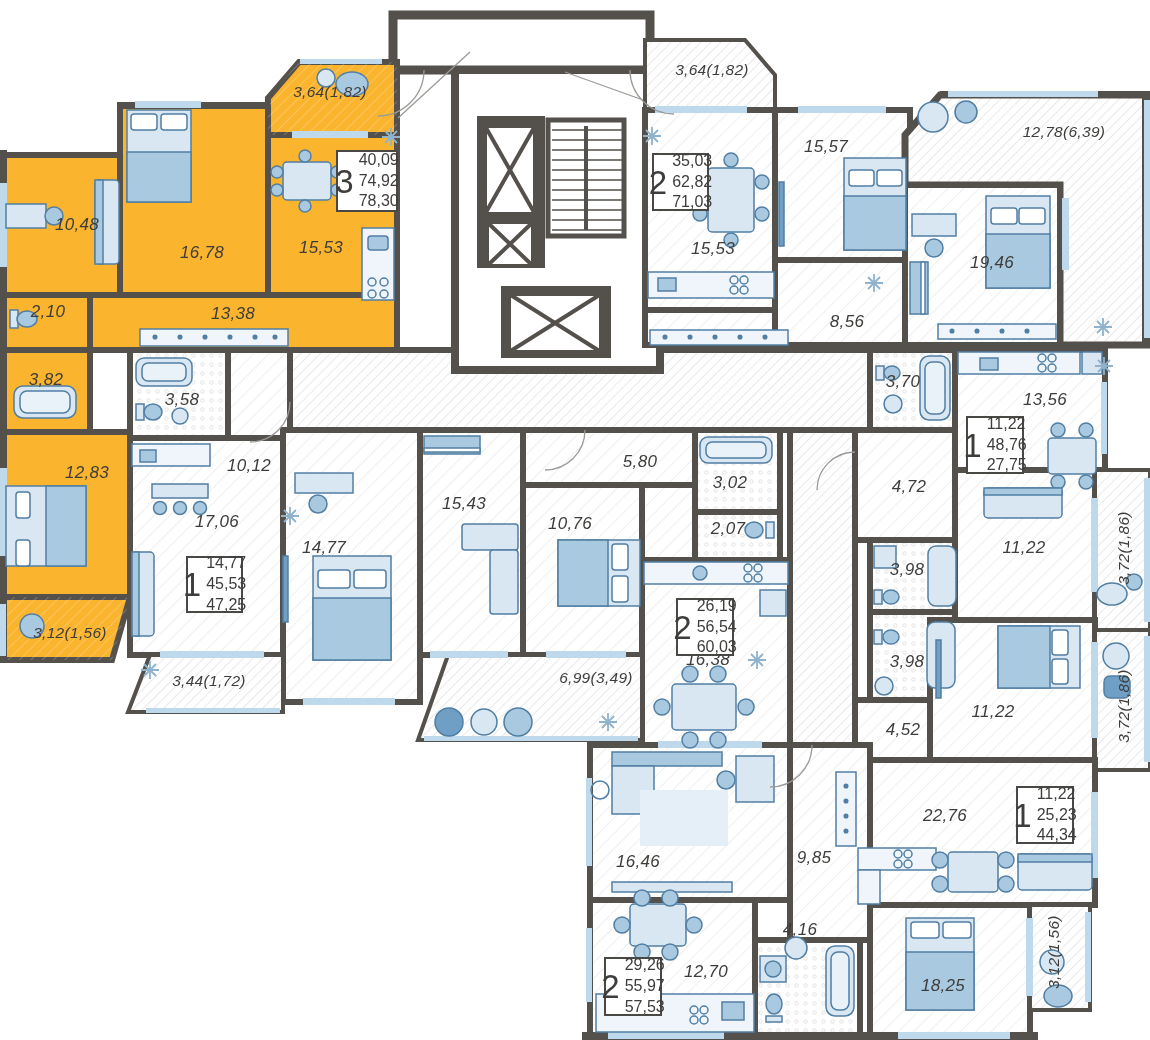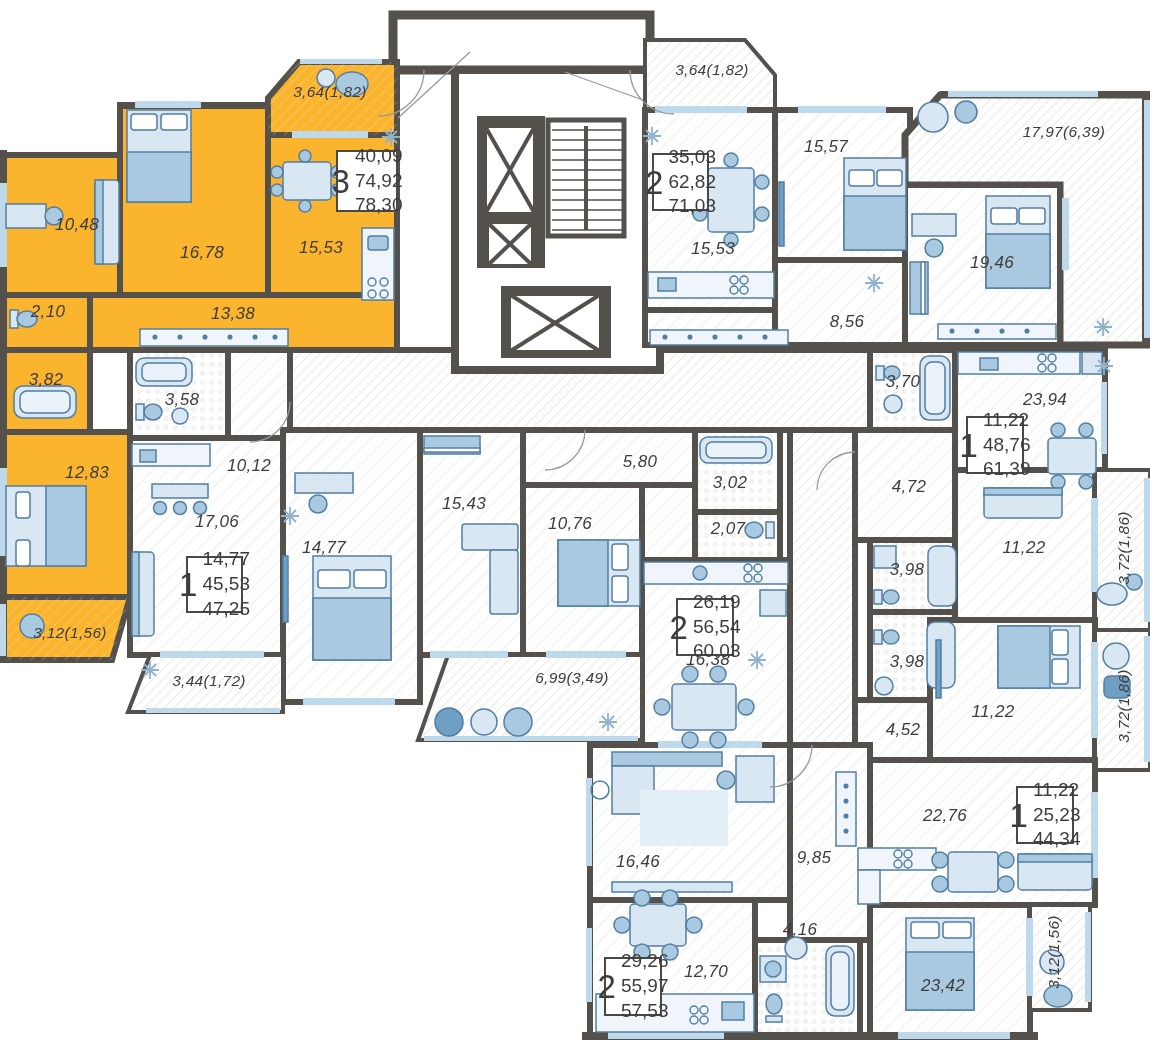--- a/index.html
+++ b/index.html
@@ -6,21 +6,21 @@
   #stage{position:relative;width:1150px;height:1040px;background:#ffffff;overflow:hidden;
          font-family:"Liberation Sans",sans-serif;}
   #stage svg{position:absolute;left:0;top:0;}
   .rl{position:absolute;transform:translate(-50%,-50%);font-style:italic;font-size:17px;
       color:#3E3D3B;letter-spacing:.3px;white-space:nowrap;}
   .rl.sm{font-size:15.5px;}
   .rl.rot{transform:translate(-50%,-50%) rotate(-90deg);}
   .plate{position:absolute;background:#ffffff;border:2px solid #4A4845;box-sizing:border-box;
          display:flex;align-items:center;justify-content:center;gap:5px;padding:2px;}
   .plate .num{font-size:33px;color:#3E3D3B;line-height:1;font-weight:400;}
-  .plate .areas{font-size:19px;color:#3E3D3B;line-height:1.3;text-align:left;}
+  .plate .areas{font-size:16px;color:#3E3D3B;line-height:1.3;text-align:left;}
   .plate .areas span{display:block;}
 </style>
 </head>
 <body>
 
 <div id="stage">
 
 <svg width="1150" height="1040" viewBox="0 0 1150 1040" xmlns="http://www.w3.org/2000/svg">
   <defs>
     <pattern id="hr" width="11" height="11" patternUnits="userSpaceOnUse" patternTransform="rotate(45)">
@@ -534,43 +534,43 @@
 <div class="rl" style="left:249px;top:466px">10,12</div>
 <div class="rl" style="left:217px;top:522px">17,06</div>
 <div class="rl sm" style="left:209px;top:681px">3,44(1,72)</div>
 <div class="rl" style="left:324px;top:548px">14,77</div>
 <div class="rl" style="left:464px;top:504px">15,43</div>
 <div class="rl" style="left:570px;top:524px">10,76</div>
 <div class="rl" style="left:640px;top:462px">5,80</div>
 <div class="rl" style="left:730px;top:483px">3,02</div>
 <div class="rl" style="left:728px;top:529px">2,07</div>
 <div class="rl" style="left:708px;top:660px">16,38</div>
-<div class="rl sm" style="left:572px;top:678px">6,99(3,49)</div>
+<div class="rl sm" style="left:596px;top:678px">6,99(3,49)</div>
 <div class="rl sm" style="left:712px;top:70px">3,64(1,82)</div>
 <div class="rl" style="left:713px;top:249px">15,53</div>
 <div class="rl" style="left:826px;top:147px">15,57</div>
 <div class="rl" style="left:847px;top:322px">8,56</div>
 <div class="rl" style="left:992px;top:263px">19,46</div>
-<div class="rl sm" style="left:1064px;top:132px">17,97(6,39)</div>
+<div class="rl sm" style="left:1064px;top:132px">12,78(6,39)</div>
 <div class="rl" style="left:903px;top:382px">3,70</div>
-<div class="rl" style="left:1045px;top:400px">23,94</div>
+<div class="rl" style="left:1045px;top:400px">13,56</div>
 <div class="rl" style="left:909px;top:487px">4,72</div>
 <div class="rl" style="left:1024px;top:548px">11,22</div>
 <div class="rl sm rot" style="left:1124px;top:548px">3,72(1,86)</div>
 <div class="rl" style="left:907px;top:570px">3,98</div>
 <div class="rl" style="left:907px;top:662px">3,98</div>
 <div class="rl" style="left:993px;top:712px">11,22</div>
 <div class="rl" style="left:903px;top:730px">4,52</div>
 <div class="rl sm rot" style="left:1124px;top:706px">3,72(1,86)</div>
 <div class="rl" style="left:945px;top:816px">22,76</div>
 <div class="rl" style="left:638px;top:862px">16,46</div>
 <div class="rl" style="left:814px;top:858px">9,85</div>
 <div class="rl" style="left:706px;top:972px">12,70</div>
 <div class="rl" style="left:800px;top:930px">4,16</div>
-<div class="rl" style="left:943px;top:986px">23,42</div>
+<div class="rl" style="left:943px;top:986px">18,25</div>
 <div class="rl sm rot" style="left:1054px;top:952px">3,12(1,56)</div>
 
 <div class="plate" style="left:336px;top:150px;width:62px;height:62px">
   <span class="num">3</span>
   <span class="areas">
     <span>40,09</span>
     <span>74,92</span>
     <span>78,30</span>
   </span>
 </div>
@@ -596,21 +596,21 @@
     <span>35,03</span>
     <span>62,82</span>
     <span>71,03</span>
   </span>
 </div>
 <div class="plate" style="left:966px;top:416px;width:58px;height:58px">
   <span class="num">1</span>
   <span class="areas">
     <span>11,22</span>
     <span>48,76</span>
-    <span>61,39</span>
+    <span>27,75</span>
   </span>
 </div>
 <div class="plate" style="left:1016px;top:786px;width:58px;height:58px">
   <span class="num">1</span>
   <span class="areas">
     <span>11,22</span>
     <span>25,23</span>
     <span>44,34</span>
   </span>
 </div>

